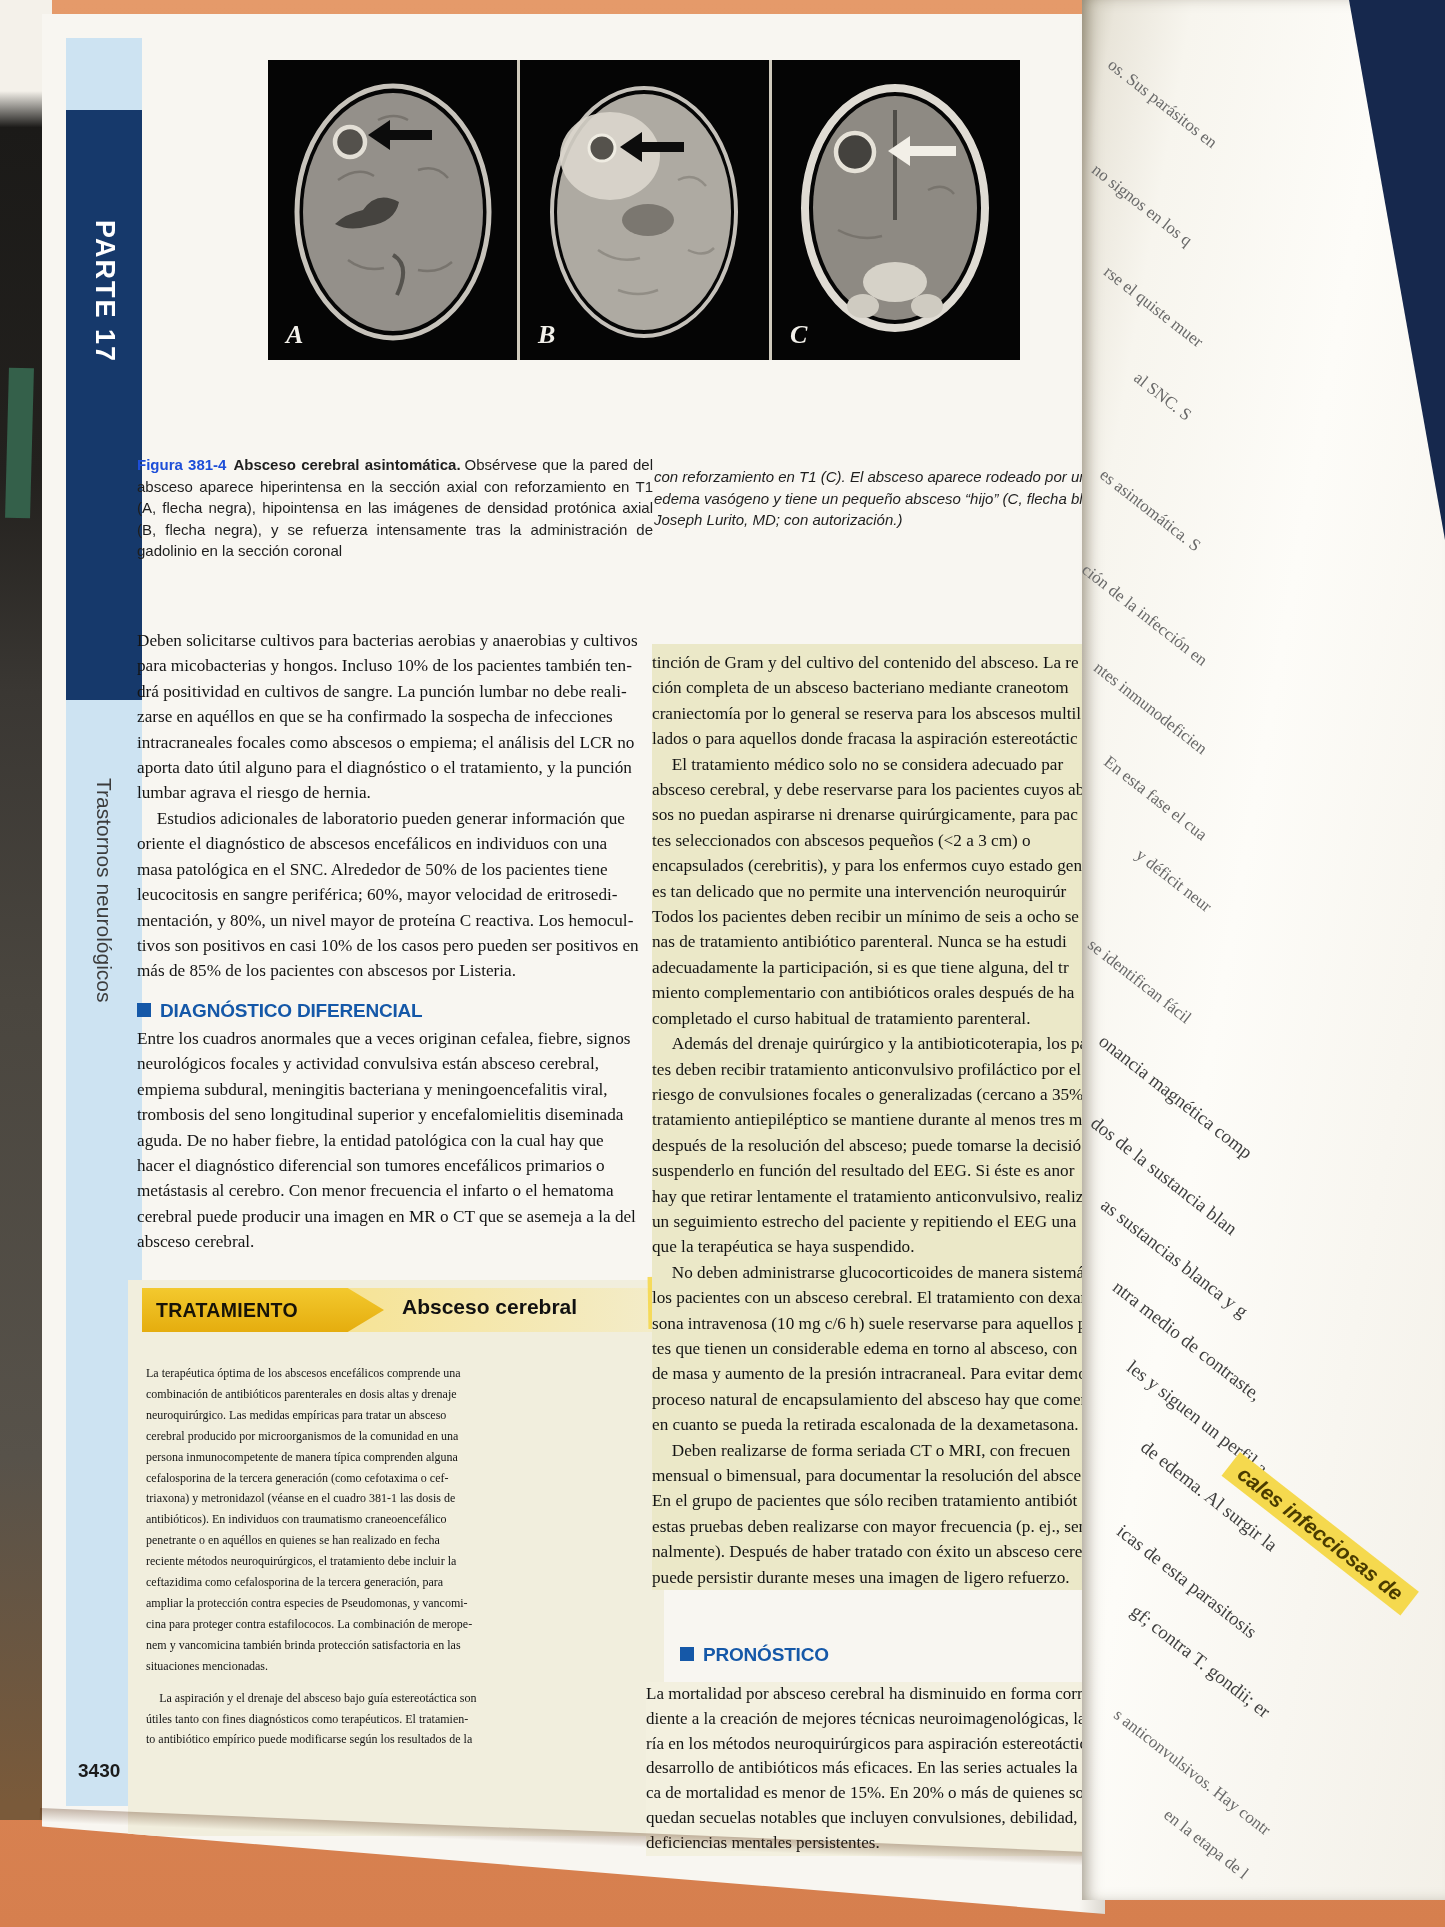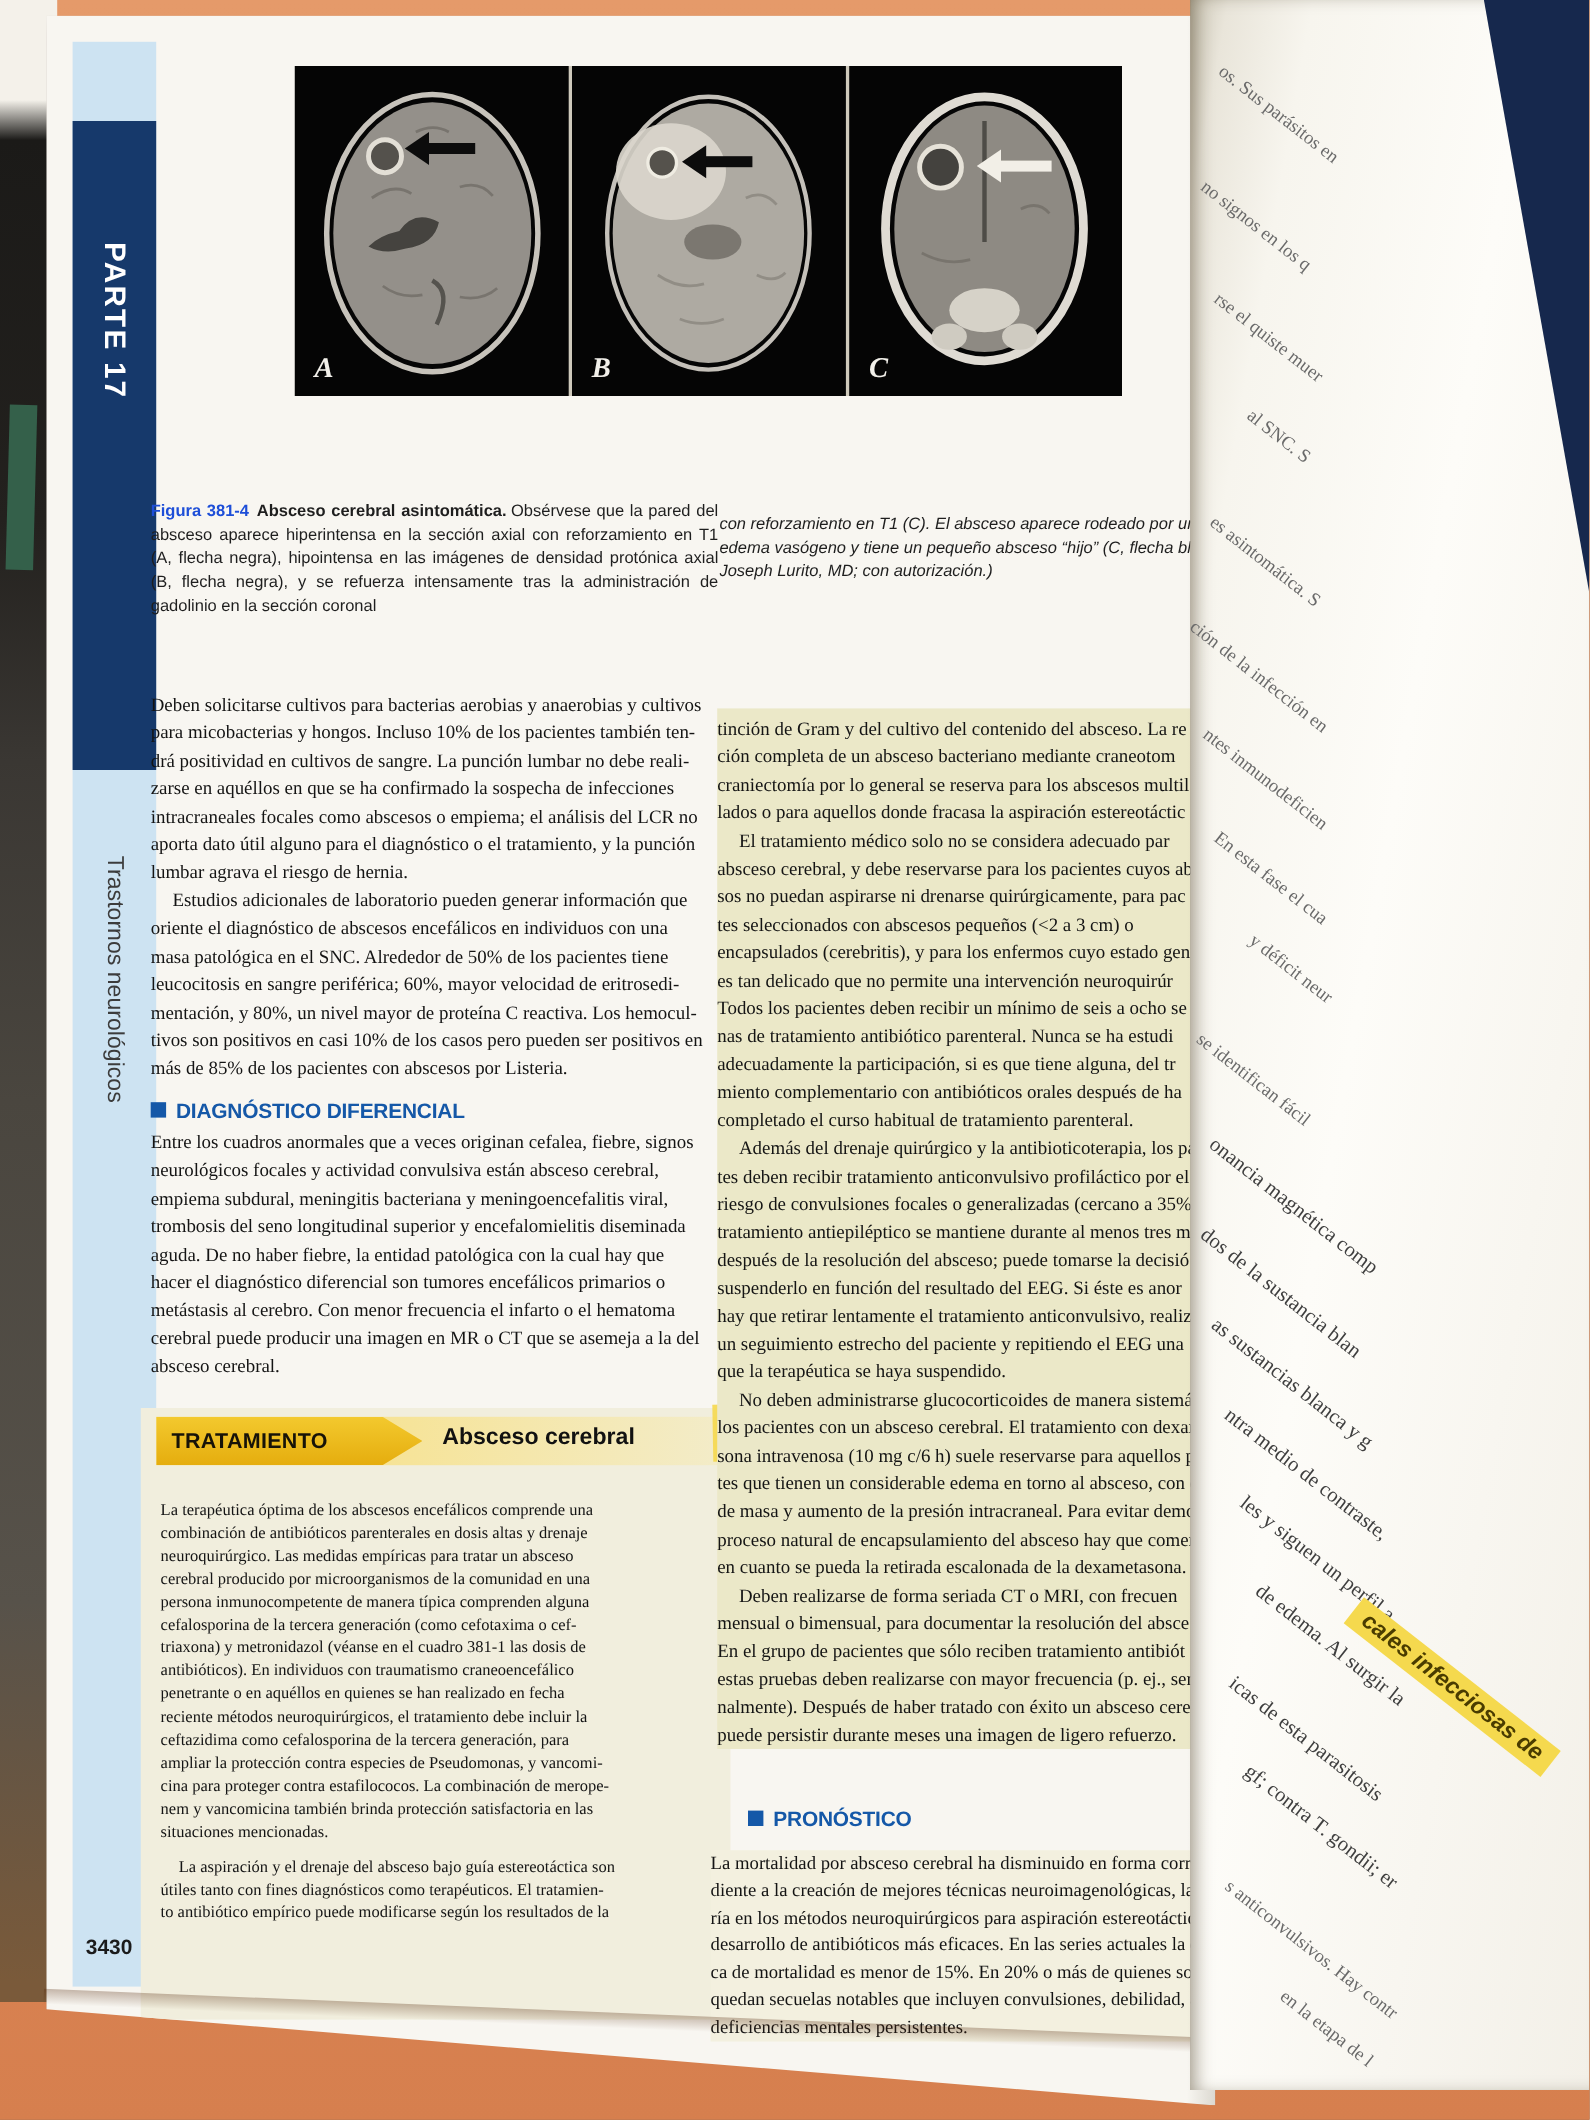--- a/index.html
+++ b/index.html
@@ -49,21 +49,21 @@
   .treat-box{position:absolute;left:86px;top:1266px;width:536px;height:556px;background:#f1eedd;}
   .banner-row{position:relative;height:46px;margin:8px 0 0 6px;}
   .banner-band{position:absolute;left:8px;top:0;width:516px;height:44px;
     background:linear-gradient(90deg,#f6dd7d 0%,#f6e49a 45%,#f3ecc9 100%);}
   .banner-arrow{position:absolute;left:8px;top:0;width:242px;height:44px;
     background:linear-gradient(180deg,#f3c92e,#e5ad0e);
     clip-path:polygon(0 0,85% 0,100% 50%,85% 100%,0 100%);
     display:flex;align-items:center;padding-left:14px;box-sizing:border-box;
     font-weight:bold;font-size:19.5px;color:#171308;letter-spacing:.3px;}
   .banner-title{position:absolute;left:268px;top:7px;font-weight:bold;font-size:21px;color:#111;}
-  .treat-p{white-space:pre;font-size:15px;line-height:20.9px;margin:0 0 0 18px;}
+  .treat-p{white-space:pre;font-size:12px;line-height:20.9px;margin:0 0 0 18px;}
   .treat-p1{margin-top:29px;}
   .treat-p2{margin-top:11px;text-indent:1.1em;}
   .page-num{position:absolute;left:36px;top:1746px;font-weight:bold;font-size:19px;color:#1b1b1b;}
   
   .rc{position:absolute;left:610px;top:630px;width:452px;overflow:hidden;background:#ebe8c8;padding-top:6px;}
   .rc .bodypara{width:620px;}
   .gutter-mark{position:absolute;left:606px;top:1262px;width:108px;height:52px;background:#f5d84e;opacity:.9;transform:rotate(-1deg);}
   .prog-h{left:638px;top:1630px;}
   .prog{position:absolute;left:604px;top:1668px;width:474px;overflow:hidden;background:#f3f0df;}
   .prog .bodypara{width:560px;font-size:17px;line-height:24.8px;}

